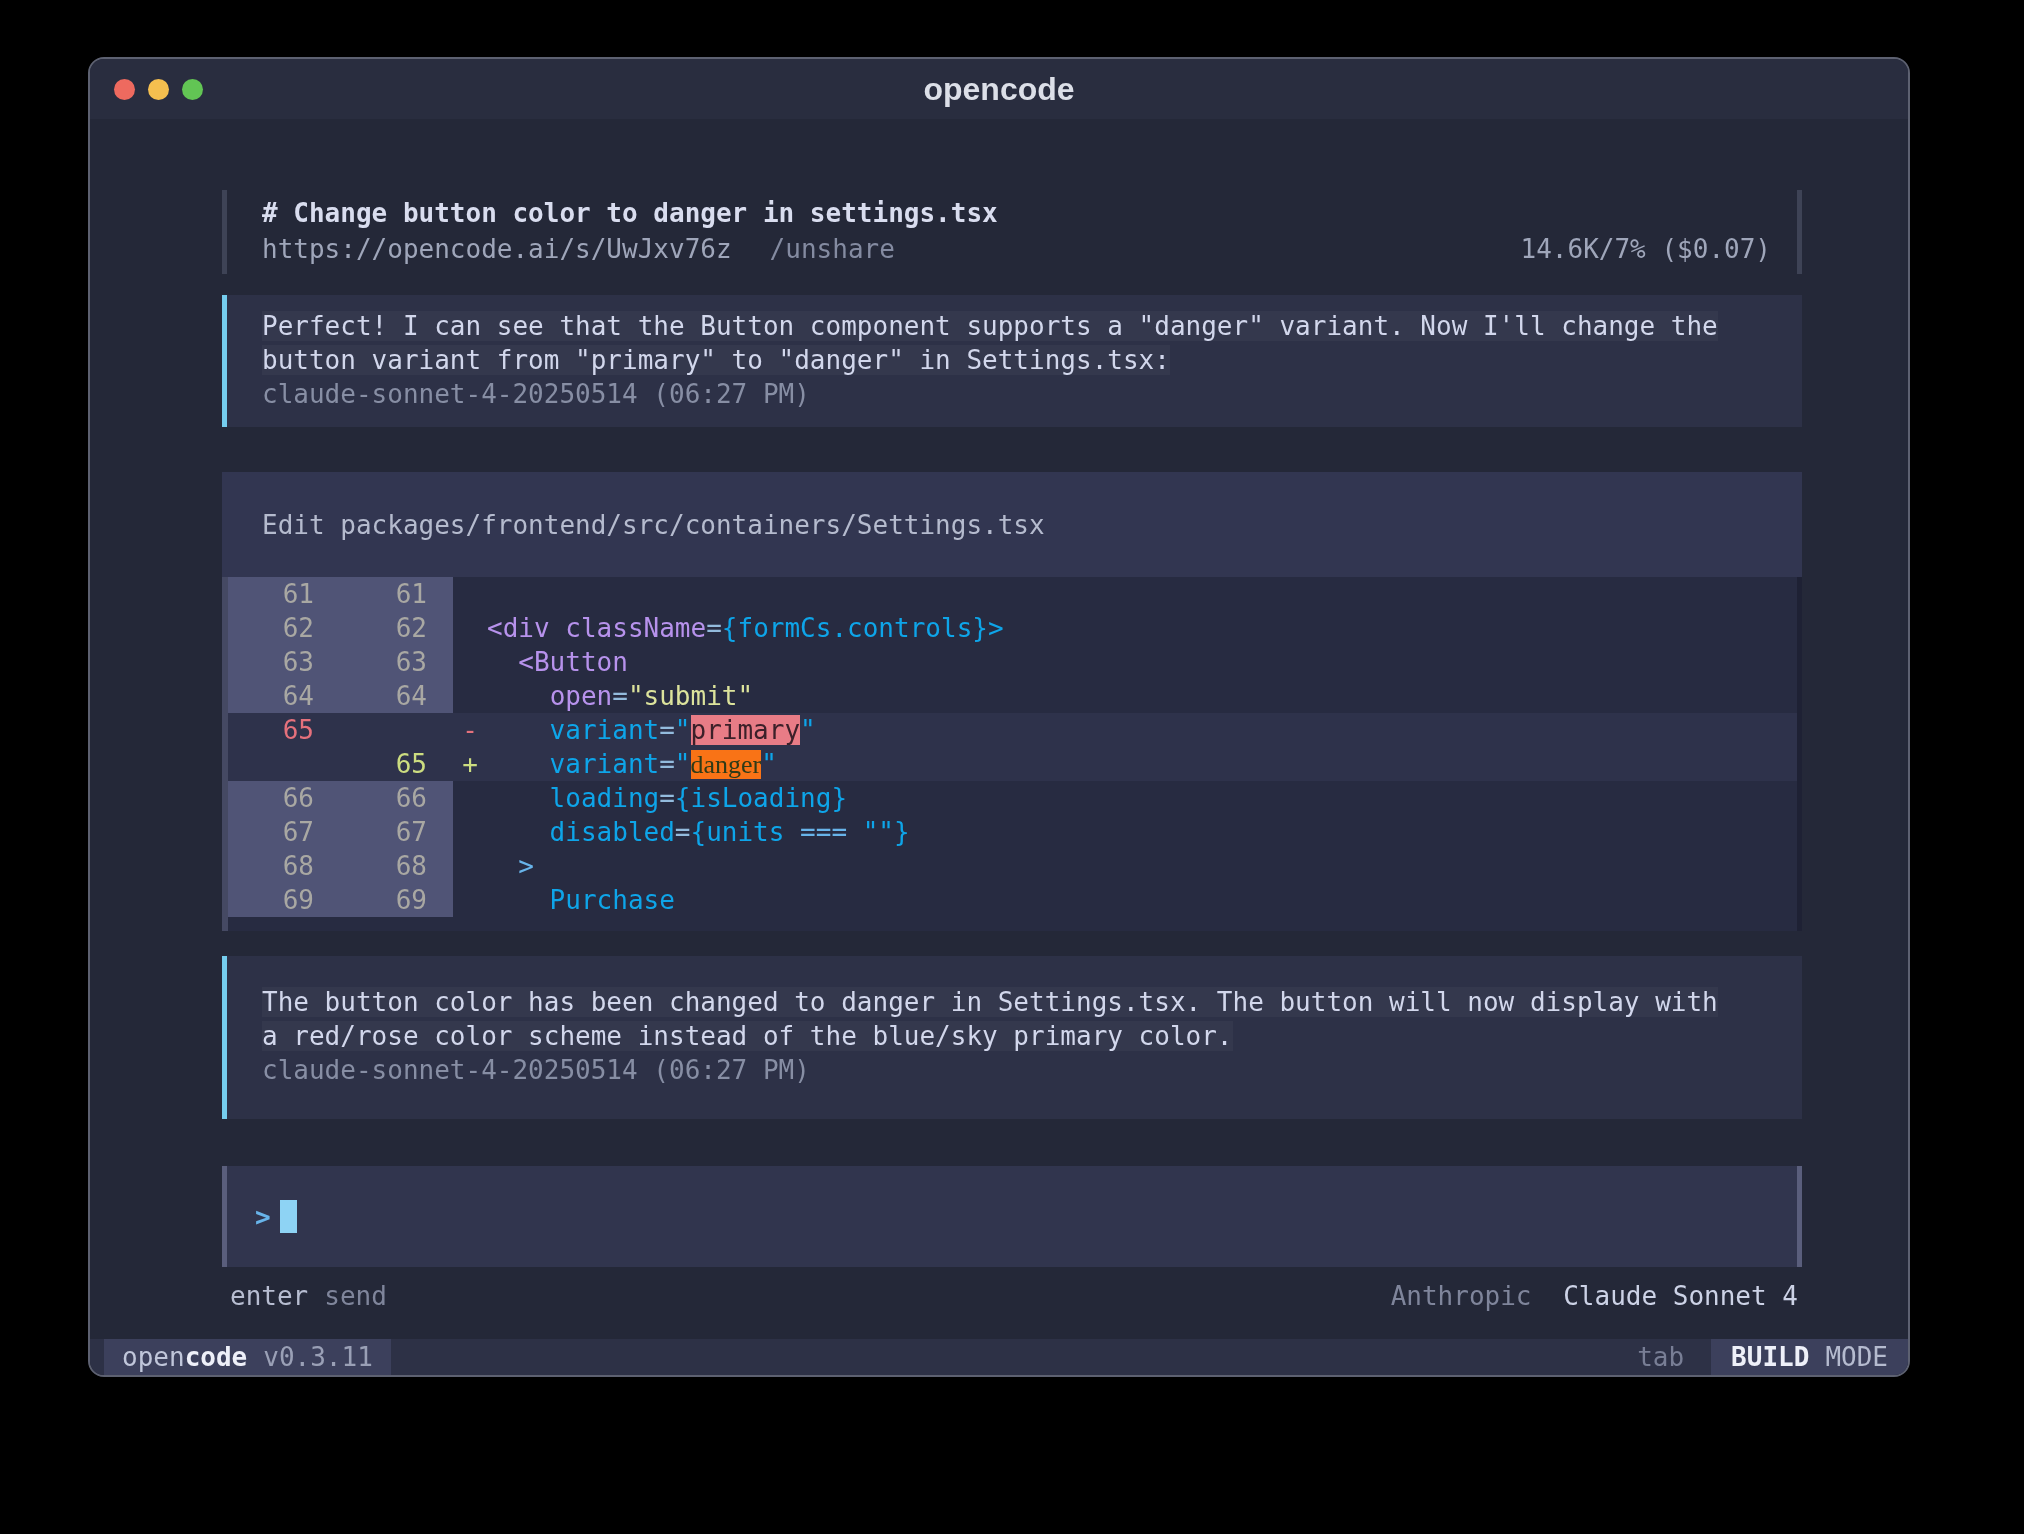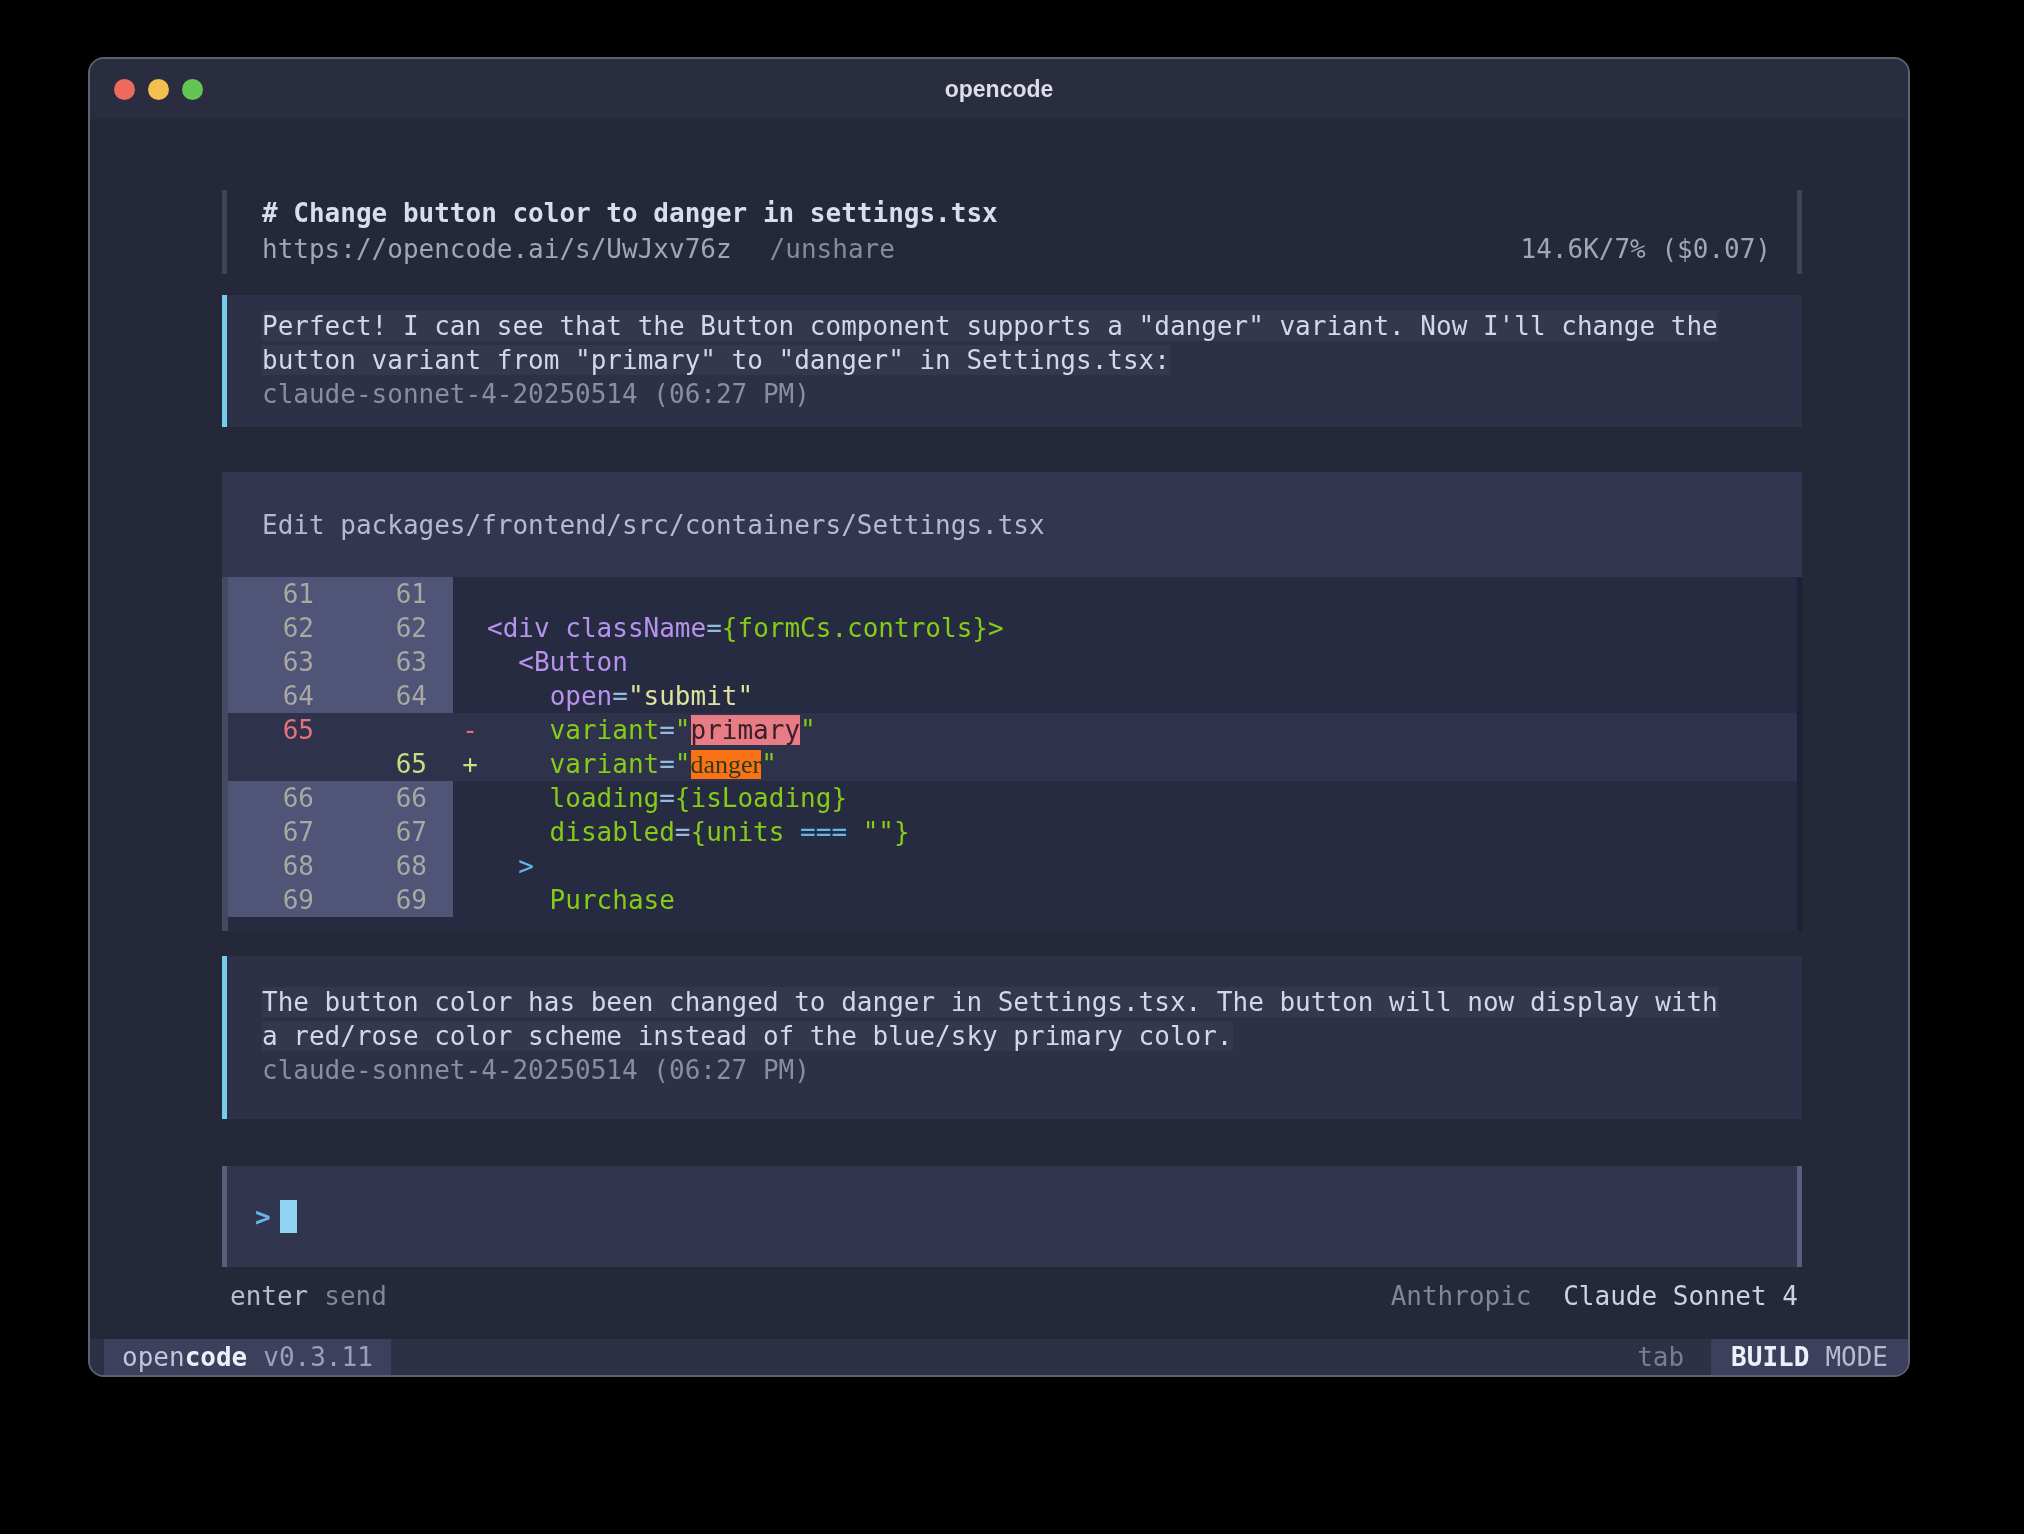--- a/index.html
+++ b/index.html
@@ -13,21 +13,21 @@
   }
   
   .titlebar { height:60px; position:relative; background:#292d3f; flex:none;
     display:flex; align-items:center; justify-content:center; }
   .traffic { position:absolute; left:24px; top:20px; display:flex; gap:13px; }
   .light { width:21px; height:21px; border-radius:50%; }
   .light.red { background:#ee6a5f; }
   .light.yellow { background:#f5bf4f; }
   .light.green { background:#62c554; }
   .win-title { font-family:"Liberation Sans","DejaVu Sans",sans-serif; font-weight:bold;
-    font-size:23px; color:#dcdfe8; }
+    font-size:32px; color:#dcdfe8; }
 
   .content { flex:1; display:flex; flex-direction:column; padding:0 106px 0 132px; min-height:0; }
 
   
   .header-block { margin-top:71px; border-left:5px solid #3e4356; border-right:5px solid #3e4356;
     padding:5px 26px 5px 35px; height:84px; }
   .header-title { font-weight:bold; color:#d9ddef; line-height:36px; white-space:pre; }
   .header-sub { display:flex; line-height:36px; }
   .url { color:#9fa6ba; }
   .share-cmd { color:#848ba1; margin-left:38px; }
@@ -51,21 +51,21 @@
   .ln-old { width:112px; padding-right:26px; }
   .ln-new { width:113px; padding-right:26px; }
   .diff-row.ctx .ln { background:#505476; }
   .diff-row.del, .diff-row.add { background:#2e324b; }
   .diff-row.del .ln-old { color:#e5717c; }
   .diff-row.add .ln-new { color:#ccdd80; }
   .marker { flex:none; width:34px; text-align:center; }
   .diff-row.del .marker { color:#e5717c; }
   .diff-row.add .marker { color:#ccdd80; }
   .code { white-space:pre; }
-  .c-plain { color:#84cc16; }
+  .c-plain { color:#0ea5e9; }
   .c-purple { color:#b792ec; }
   .c-op { color:#93bbdd; }
   .c-blue { color:#68b4ea; }
   .c-str { color:#dce39c; }
   .c-delhl { background:#e87c86; color:#3c2029; }
   .c-addhl { background:#f97316; color:#2f3a17;font-family:Liberation Serif, serif; }
 
   
   .input-block { margin-top:47px; height:101px; background:#31354e;
     border-left:5px solid #5a5e7c; border-right:5px solid #5a5e7c;

